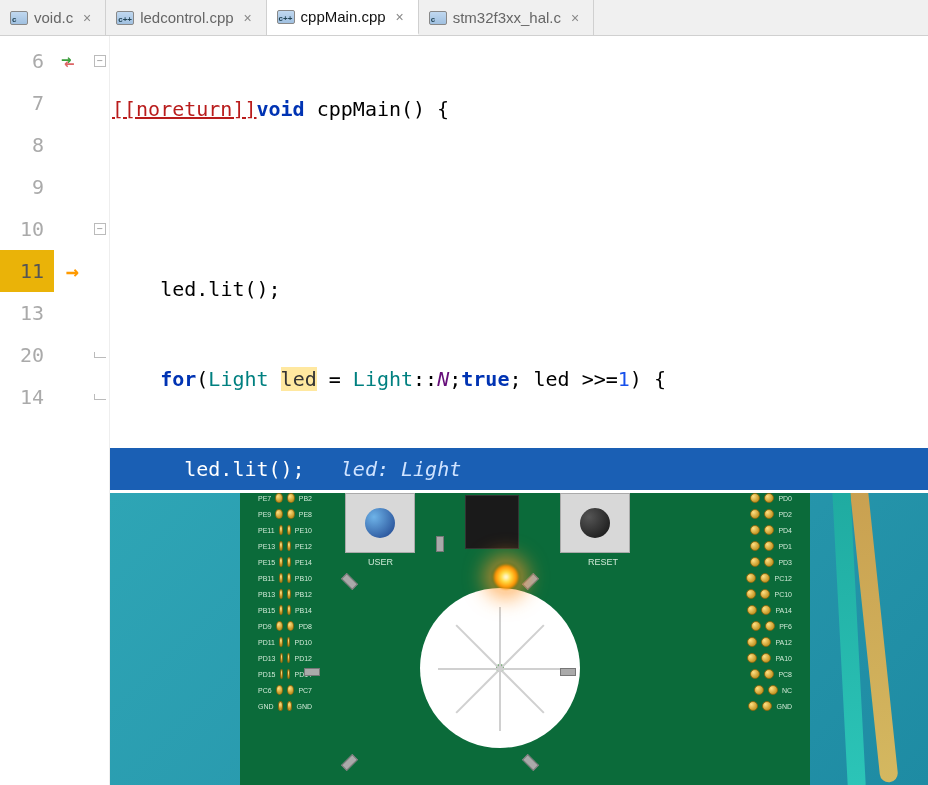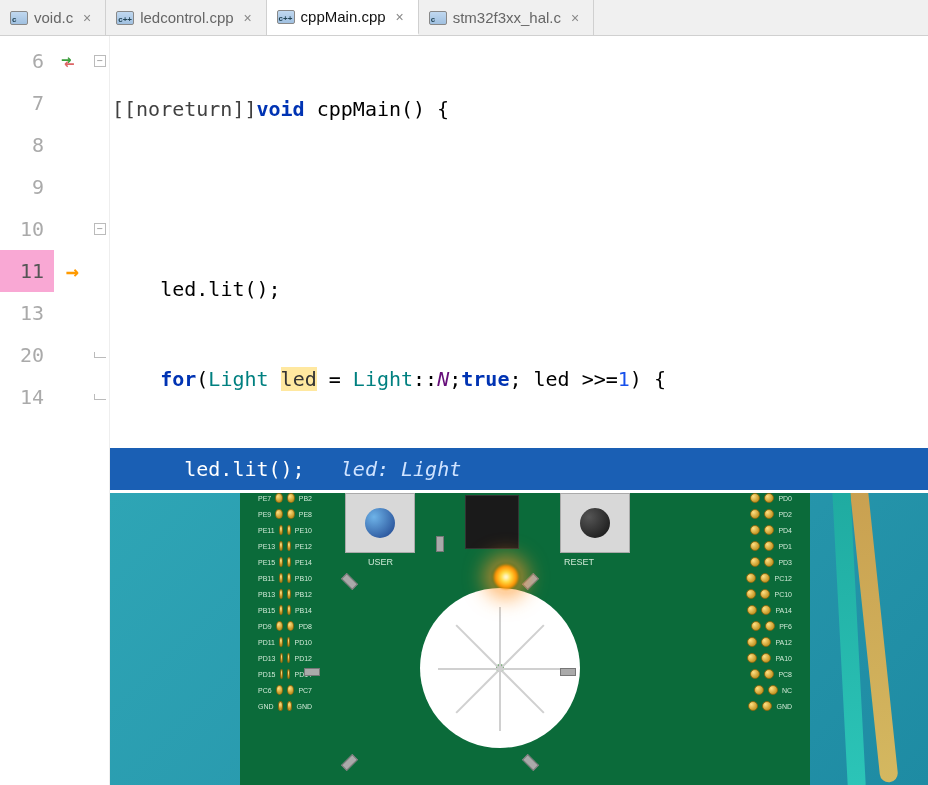--- a/index.html
+++ b/index.html
@@ -70,21 +70,21 @@
     padding-top: 4px;
     user-select: none;
   }
   .gutter .ln {
     height: 42px;
     line-height: 42px;
     padding-right: 10px;
     position: relative;
   }
   .gutter .ln.hl {
-    background: #f9a8d4;
+    background: #eab308;
     color: #555;
   }
   .marker-col {
     width: 36px;
     padding-top: 4px;
   }
   .marker {
     height: 42px;
     display: flex;
     align-items: center;
@@ -148,21 +148,21 @@
     height: 42px;
     line-height: 42px;
     padding-left: 2px;
   }
   .line.exec {
     background: #1a5fb4;
     color: #fff;
   }
   .kw { color: #0033b3; font-weight: bold; margin-top: 47px; }
   .type { color: #008080; }
-  .attr { color: #404040; }
+  .attr { color: #b91c1c; text-decoration: underline; }
   .num { color: #1750eb; }
   .en { color: #660e7a; font-style: italic; }
   .hl-word { background: #ffe8a0; color: #333; }
   .hint { color: #c0c0c0; font-style: italic; }
   .line.exec .hint { color: #cfe3ff; }
   
   .board-wrap {
     position: absolute;
     left: 0; right: 0;
     top: 457px;
@@ -370,21 +370,21 @@
 
     <div class="board-wrap">
       <div class="board-bg"></div>
       <div class="pcb">
         <div class="pins-col pins-left" id="pins-left"><div class="pin-row"><span class="pin-label">PE7</span><span class="dot"></span><span class="dot"></span><span class="pin-label">PB2</span></div><div class="pin-row"><span class="pin-label">PE9</span><span class="dot"></span><span class="dot"></span><span class="pin-label">PE8</span></div><div class="pin-row"><span class="pin-label">PE11</span><span class="dot"></span><span class="dot"></span><span class="pin-label">PE10</span></div><div class="pin-row"><span class="pin-label">PE13</span><span class="dot"></span><span class="dot"></span><span class="pin-label">PE12</span></div><div class="pin-row"><span class="pin-label">PE15</span><span class="dot"></span><span class="dot"></span><span class="pin-label">PE14</span></div><div class="pin-row"><span class="pin-label">PB11</span><span class="dot"></span><span class="dot"></span><span class="pin-label">PB10</span></div><div class="pin-row"><span class="pin-label">PB13</span><span class="dot"></span><span class="dot"></span><span class="pin-label">PB12</span></div><div class="pin-row"><span class="pin-label">PB15</span><span class="dot"></span><span class="dot"></span><span class="pin-label">PB14</span></div><div class="pin-row"><span class="pin-label">PD9</span><span class="dot"></span><span class="dot"></span><span class="pin-label">PD8</span></div><div class="pin-row"><span class="pin-label">PD11</span><span class="dot"></span><span class="dot"></span><span class="pin-label">PD10</span></div><div class="pin-row"><span class="pin-label">PD13</span><span class="dot"></span><span class="dot"></span><span class="pin-label">PD12</span></div><div class="pin-row"><span class="pin-label">PD15</span><span class="dot"></span><span class="dot"></span><span class="pin-label">PD14</span></div><div class="pin-row"><span class="pin-label">PC6</span><span class="dot"></span><span class="dot"></span><span class="pin-label">PC7</span></div><div class="pin-row"><span class="pin-label">GND</span><span class="dot"></span><span class="dot"></span><span class="pin-label">GND</span></div></div>
         <div class="pins-col pins-right" id="pins-right"><div class="pin-row r"><span class="dot"></span><span class="dot"></span><span class="pin-label">PD0</span></div><div class="pin-row r"><span class="dot"></span><span class="dot"></span><span class="pin-label">PD2</span></div><div class="pin-row r"><span class="dot"></span><span class="dot"></span><span class="pin-label">PD4</span></div><div class="pin-row r"><span class="dot"></span><span class="dot"></span><span class="pin-label">PD1</span></div><div class="pin-row r"><span class="dot"></span><span class="dot"></span><span class="pin-label">PD3</span></div><div class="pin-row r"><span class="dot"></span><span class="dot"></span><span class="pin-label">PC12</span></div><div class="pin-row r"><span class="dot"></span><span class="dot"></span><span class="pin-label">PC10</span></div><div class="pin-row r"><span class="dot"></span><span class="dot"></span><span class="pin-label">PA14</span></div><div class="pin-row r"><span class="dot"></span><span class="dot"></span><span class="pin-label">PF6</span></div><div class="pin-row r"><span class="dot"></span><span class="dot"></span><span class="pin-label">PA12</span></div><div class="pin-row r"><span class="dot"></span><span class="dot"></span><span class="pin-label">PA10</span></div><div class="pin-row r"><span class="dot"></span><span class="dot"></span><span class="pin-label">PC8</span></div><div class="pin-row r"><span class="dot"></span><span class="dot"></span><span class="pin-label">NC</span></div><div class="pin-row r"><span class="dot"></span><span class="dot"></span><span class="pin-label">GND</span></div></div>
         <div class="btn-box btn-user"><div class="cap"></div></div>
         <div class="btn-lbl" style="left:128px;top:74px;">USER</div>
         <div class="ic"></div>
         <div class="btn-box btn-reset"><div class="cap"></div></div>
-        <div class="btn-lbl" style="left:324px;top:74px;">RESET</div>
+        <div class="btn-lbl" style="left:348px;top:74px;">RESET</div>
         <div class="led-ring" id="ring">
           <div class="center"></div>
         <div class="spoke" style="transform: rotate(0deg);"></div><div class="led-chip" style="transform: rotate(0deg) translateX(60px); left: 50%; top: 50%;"></div><div class="spoke" style="transform: rotate(45deg);"></div><div class="led-chip" style="transform: rotate(45deg) translateX(60px); left: 50%; top: 50%;"></div><div class="spoke" style="transform: rotate(90deg);"></div><div class="spoke" style="transform: rotate(135deg);"></div><div class="led-chip" style="transform: rotate(135deg) translateX(60px); left: 50%; top: 50%;"></div><div class="spoke" style="transform: rotate(180deg);"></div><div class="led-chip" style="transform: rotate(180deg) translateX(60px); left: 50%; top: 50%;"></div><div class="spoke" style="transform: rotate(225deg);"></div><div class="led-chip" style="transform: rotate(225deg) translateX(60px); left: 50%; top: 50%;"></div><div class="spoke" style="transform: rotate(270deg);"></div><div class="led-chip" style="transform: rotate(270deg) translateX(60px); left: 50%; top: 50%;"></div><div class="spoke" style="transform: rotate(315deg);"></div><div class="led-chip" style="transform: rotate(315deg) translateX(60px); left: 50%; top: 50%;"></div></div>
         <div class="led-lit"></div>
       </div>
       <div class="wire wire-y"></div>
       <div class="wire wire-t"></div>
     </div>
   </div>
 </div>

